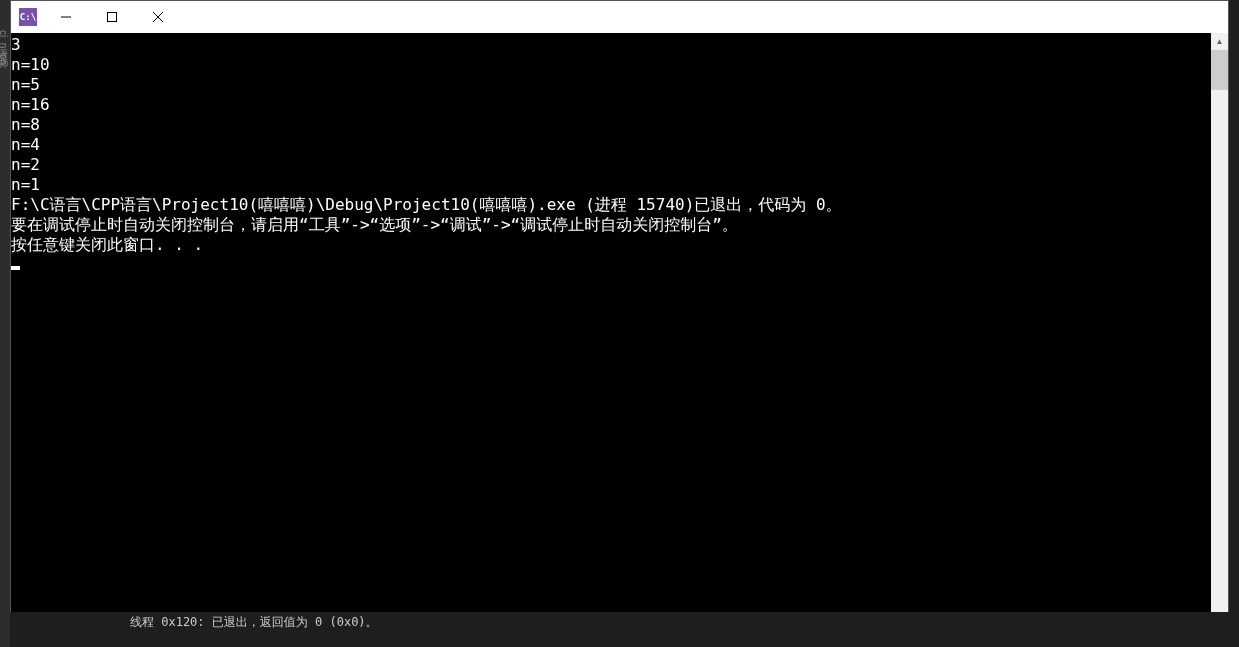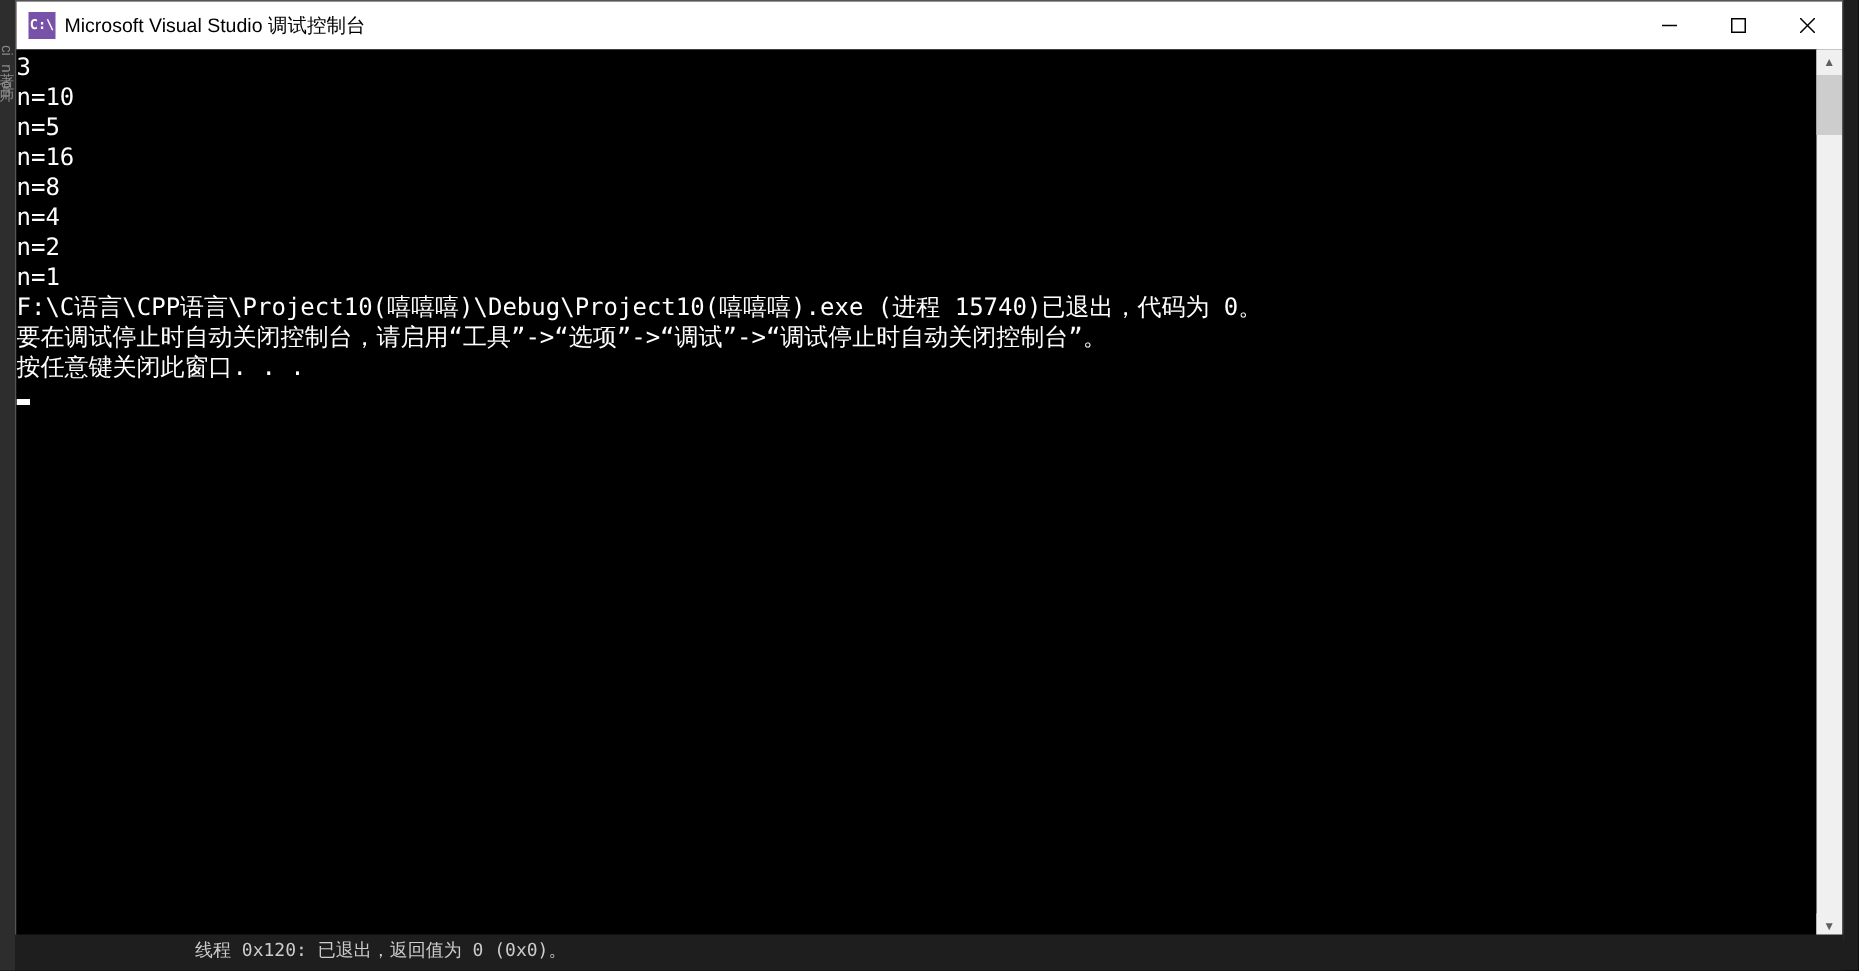--- a/index.html
+++ b/index.html
@@ -134,40 +134,39 @@
       left: 0;
       width: 17px;
       height: 40px;
       background: #cdcdcd;
     }
     .bottom-strip {
       position: absolute;
       left: 10px;
       bottom: 0;
       width: 1219px;
-      height: 24px;
+      height: 35px;
       background: #1e1e1e;
       color: #ccc;
       font-family: "Microsoft YaHei", Consolas, monospace;
       font-size: 12px;
       line-height: 20px;
       padding-left: 120px;
       white-space: pre;
       overflow: hidden;
     }
   </style>
 </head>
 <body>
 
 <div class="left-gutter">ci 著 n 师 on</div>
 
 <div class="window">
   <div class="titlebar">
     <div class="titlebar-icon">C:\</div>
-    <div class="titlebar-title">Microsoft Visual Studio 调试控制台</div>
     <div class="titlebar-controls">
       <div class="titlebar-btn">
         <svg viewBox="0 0 10 10">
             <line x1="0" y1="5" x2="10" y2="5" stroke="currentColor" stroke-width="1"></line>
           </svg>
       </div>
       <div class="titlebar-btn">
         <svg viewBox="0 0 10 10">
             <rect x="0.5" y="0.5" width="9" height="9" fill="none" stroke="currentColor" stroke-width="1"></rect>
           </svg>

